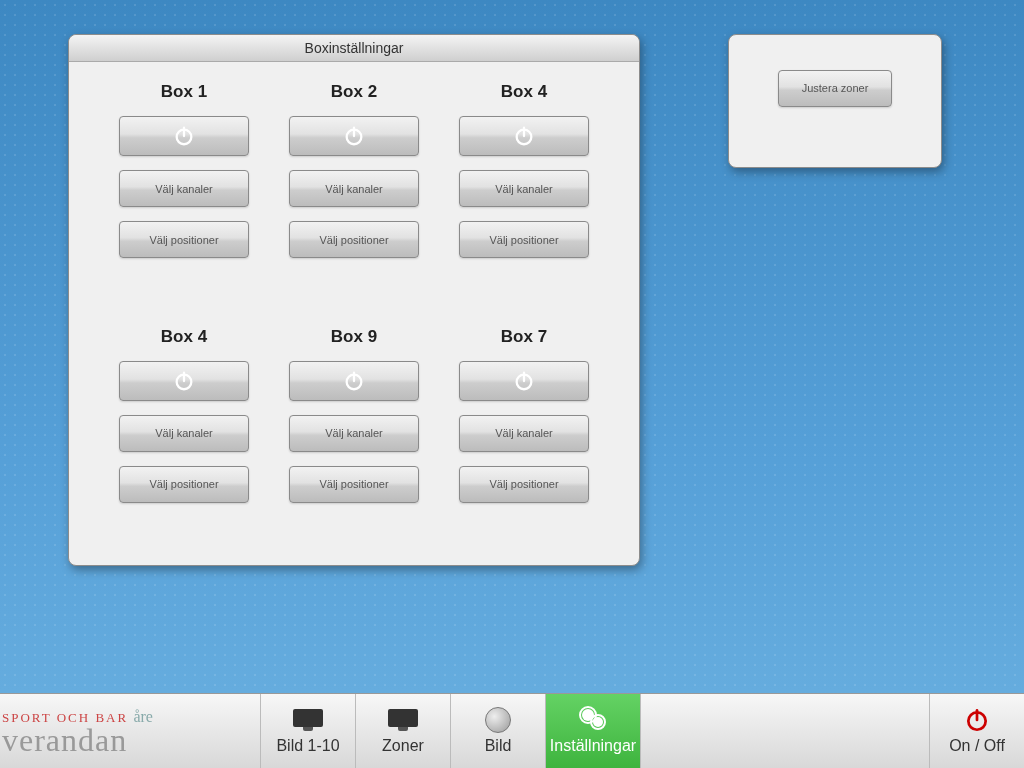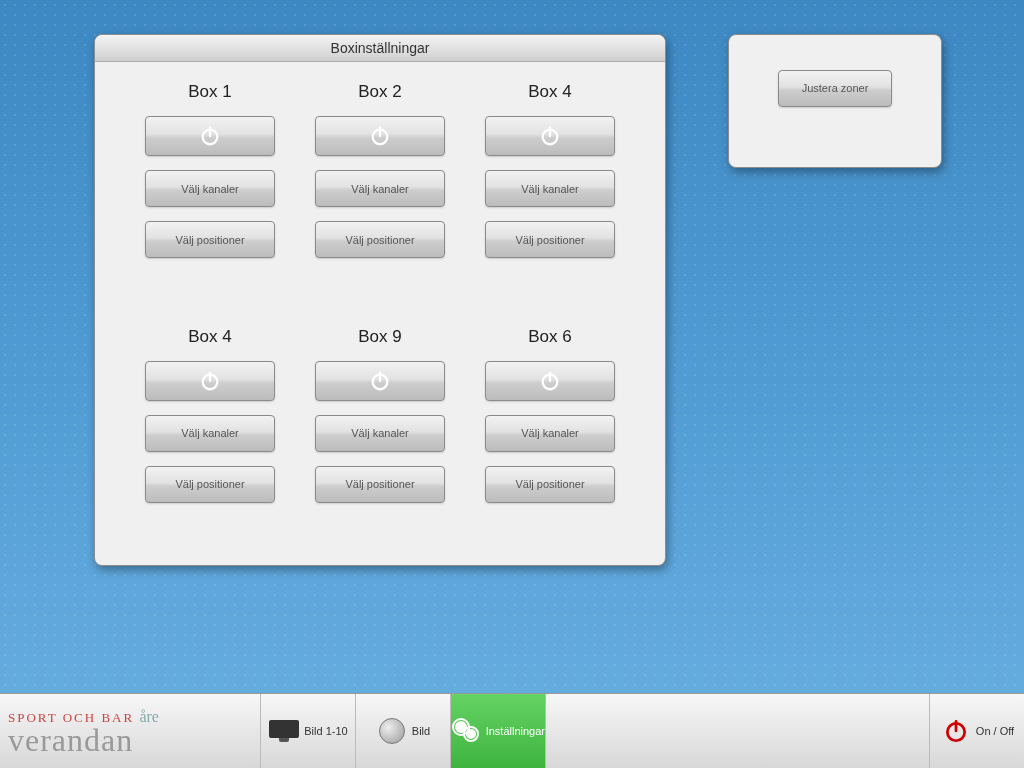--- a/index.html
+++ b/index.html
@@ -6,38 +6,38 @@
   body{background:linear-gradient(to bottom,#3d88c2 0%,#56a0d8 60%,#6ab0e0 100%);position:relative}
   
   body::before{content:"";position:absolute;inset:0;background-image:radial-gradient(rgba(255,255,255,0.12)1px,transparent 1px);background-size:10px 10px;z-index:0}
   
   .wm{position:absolute;left:360px;top:140px;color:rgba(255,255,255,0.6);font-family:Georgia,serif;pointer-events:none;z-index:0;letter-spacing:2px}
   .wm .w1{font-size:90px;line-height:1}
   .wm .w2{font-size:160px;line-height:0.9}
   
   .panel{position:absolute;z-index:2;background:#f0f0f0;border:1px solid #8c8c8c;border-radius:8px;box-shadow:2px 4px 10px rgba(0,0,0,0.35)}
   .panel .titlebar{height:26px;line-height:26px;text-align:center;font-size:14px;color:#333;background:linear-gradient(to bottom,#f4f4f4,#cfcfcf);border-bottom:1px solid #aaa;border-radius:8px 8px 0 0}
-  .box-panel{left:94px;top:34px;width:570px;height:530px}
+  .box-panel{left:68px;top:34px;width:570px;height:530px}
   .zone-panel{left:728px;top:34px;width:212px;height:132px}
   .zone-body{display:flex;justify-content:center;align-items:center;height:calc(100% - 26px)}
   
   .box-grid{display:grid;grid-template-columns:repeat(3,1fr);grid-template-rows:repeat(2,1fr);padding:20px 30px 30px 30px;height:calc(100% - 26px);box-sizing:border-box;row-gap:35px}
   .box-col{display:flex;flex-direction:column;align-items:center;gap:14px}
-  .box-label{font-size:17px;font-weight:normal;color:#222}
+  .box-label{font-size:17px;font-weight:bold;color:#222}
   .btn{width:128px;height:35px;border:1px solid #8a8a8a;border-radius:4px;background:linear-gradient(to bottom,#f2f2f2 0%,#e2e2e2 45%,#cdcdcd 55%,#bcbcbc 100%);color:#555;font-size:11px;display:flex;align-items:center;justify-content:center;cursor:pointer;box-shadow:0 1px 2px rgba(0,0,0,0.15)}
   .btn.power{height:38px}
   .btn.small{width:112px}
   .power-icon{width:22px;height:22px}
   
   .toolbar{position:absolute;left:0;bottom:0;width:100%;height:74px;background:linear-gradient(to bottom,#f7f7f7,#d8d8d8);border-top:1px solid #999;display:flex;z-index:3}
-  .brand{width:260px;display:flex;flex-direction:column;justify-content:center;padding-left:8px;box-sizing:border-box;font-family:Georgia,serif;color:#888}
+  .brand{width:260px;display:flex;flex-direction:column;justify-content:center;padding-left:2px;box-sizing:border-box;font-family:Georgia,serif;color:#888}
   .brand .line1{font-size:13px;letter-spacing:2px;color:#c44}
   .brand .line1 .ar{color:#8aa;font-size:16px;letter-spacing:0}
   .brand .line2{font-size:32px;line-height:0.9;color:#999;letter-spacing:1px}
-  .tbtn{width:94px;height:100%;border-left:1px solid #bbb;display:flex;flex-direction:row;align-items:center;justify-content:center;gap:4px;font-size:11px;color:#333;cursor:pointer}
+  .tbtn{width:94px;height:100%;border-left:1px solid #bbb;display:flex;flex-direction:column;align-items:center;justify-content:center;gap:4px;font-size:16px;color:#333;cursor:pointer}
   .tbtn.active{background:linear-gradient(to bottom,#64d264,#3eb43e);color:#fff}
   .tbtn .ticon{width:32px;height:26px;display:flex;align-items:center;justify-content:center}
   .spacer{flex:1;border-left:1px solid #bbb}
   .monitor-icon{width:30px;height:22px;position:relative}
   .monitor-icon .scr{width:30px;height:18px;background:#333;border-radius:2px}
   .monitor-icon .std{width:10px;height:4px;background:#555;margin:0 auto;border-radius:0 0 2px 2px}
   .speaker-icon{width:24px;height:24px;border-radius:50%;background:radial-gradient(circle at 35% 35%,#eee,#999);border:1px solid #777}
   .gears-icon svg{width:30px;height:26px}
   .onoff-icon svg{width:26px;height:26px}
 </style>
@@ -101,21 +101,21 @@
         <div class="btn power">
           <svg class="power-icon" viewBox="0 0 24 24">
             <circle cx="12" cy="13" r="8" fill="none" stroke="#fff" stroke-width="2.5"></circle>
             <line x1="12" y1="3" x2="12" y2="12" stroke="#fff" stroke-width="2.5" stroke-linecap="round"></line>
           </svg>
         </div>
         <div class="btn">Välj kanaler</div>
         <div class="btn">Välj positioner</div>
       </div>
       <div class="box-col">
-        <div class="box-label">Box 6</div>
+        <div class="box-label">Box 7</div>
         <div class="btn power">
           <svg class="power-icon" viewBox="0 0 24 24">
             <circle cx="12" cy="13" r="8" fill="none" stroke="#fff" stroke-width="2.5"></circle>
             <line x1="12" y1="3" x2="12" y2="12" stroke="#fff" stroke-width="2.5" stroke-linecap="round"></line>
           </svg>
         </div>
         <div class="btn">Välj kanaler</div>
         <div class="btn">Välj positioner</div>
       </div>
     </div>
@@ -134,20 +134,29 @@
   </div>
   <div id="toolbar-items" style="display:flex">
       <div class="tbtn">
         <div class="ticon">
           <div class="monitor-icon">
             <div class="scr"></div>
             <div class="std"></div>
           </div>
         </div>
         <span>Bild 1-10</span>
+      </div>
+      <div class="tbtn">
+        <div class="ticon">
+          <div class="monitor-icon">
+            <div class="scr"></div>
+            <div class="std"></div>
+          </div>
+        </div>
+        <span>Zoner</span>
       </div>
       <div class="tbtn">
         <div class="ticon">
           <div class="speaker-icon"></div>
         </div>
         <span>Bild</span>
       </div>
       <div class="tbtn active">
         <div class="ticon">
           <div class="gears-icon"><svg viewBox="0 0 30 26">

